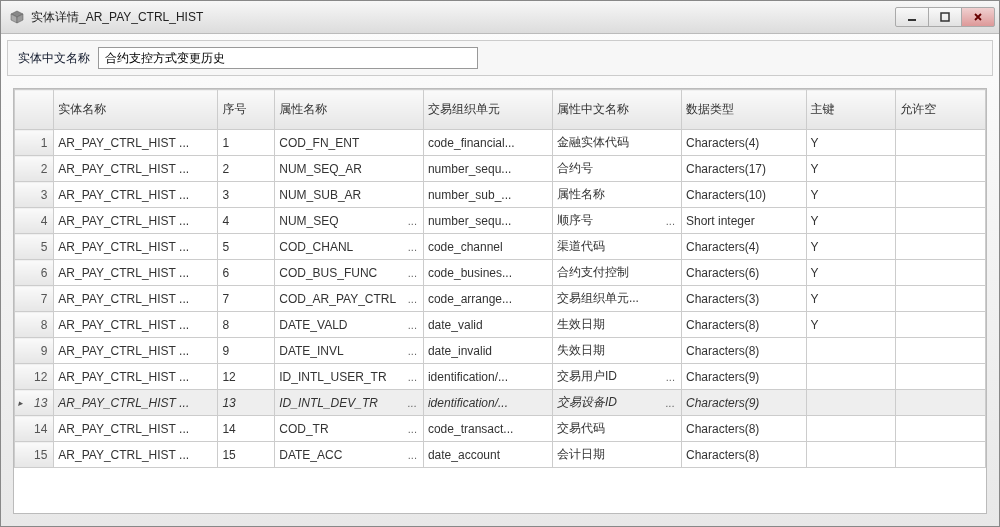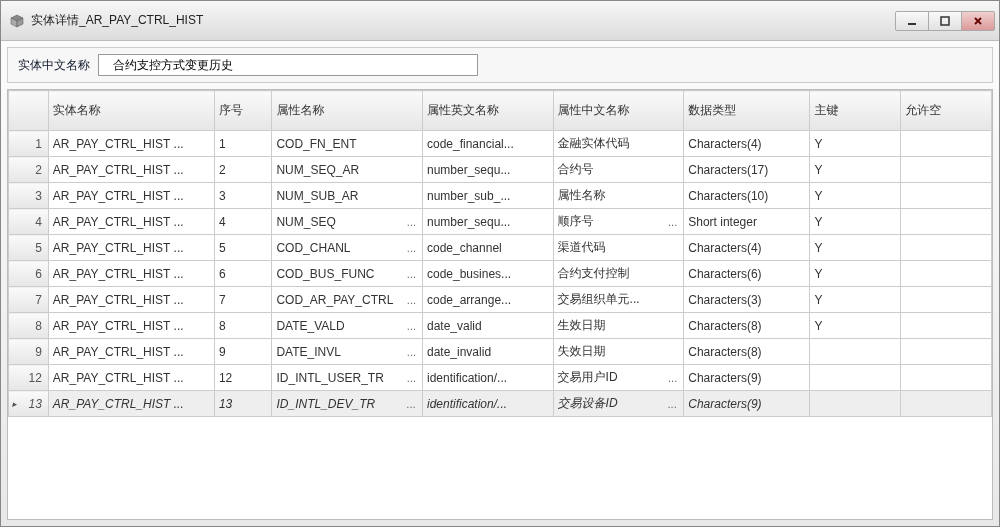--- a/index.html
+++ b/index.html
@@ -14,21 +14,21 @@
     }
     .window {
       width: 1000px;
       height: 527px;
       border: 1px solid #888;
       background: linear-gradient(to bottom, #fdfdfd, #e8e8e8);
       display: flex;
       flex-direction: column;
     }
     .titlebar {
-      height: 40px;
+      height: 33px;
       background: linear-gradient(to bottom, #f7f7f7, #dcdcdc);
       border-bottom: 1px solid #bbb;
       display: flex;
       align-items: center;
       padding: 0 4px 0 8px;
     }
     .titlebar .app-icon {
       width: 16px; height: 16px;
       margin-right: 6px;
       display: flex; align-items: center; justify-content: center;
@@ -75,27 +75,27 @@
       font-size: 12px;
       color: #0f172a;
       margin-right: 8px;
       white-space: nowrap;
     }
     .form-input {
       flex: 0 0 380px;
       height: 22px;
       border: 1px solid #999;
       background: #fff;
-      padding: 2px 14px;
+      padding: 2px 6px;
       font-size: 12px;
       font-family: inherit;
     }
     .grid-container {
       flex: 1;
-      margin: 6px;
+      margin: 12px;
       border: 1px solid #bbb;
       background: #fff;
       overflow: auto;
     }
     table.grid {
       border-collapse: collapse;
       width: 100%;
       table-layout: fixed;
     }
     table.grid th, table.grid td {
@@ -210,21 +210,21 @@
   </div>
 
   <div class="grid-container">
     <table class="grid">
       <thead>
         <tr>
           <th class="corner"></th>
           <th class="col-entity col-highlight">实体名称</th>
           <th class="col-seq">序号</th>
           <th class="col-attr col-highlight">属性名称</th>
-          <th class="col-eng">属性英文名称</th>
+          <th class="col-eng">交易组织单元</th>
           <th class="col-chn">属性中文名称</th>
           <th class="col-type">数据类型</th>
           <th class="col-pk">主键</th>
           <th class="col-null">允许空</th>
         </tr>
       </thead>
       <tbody id="grid-body">
       <tr>
             <td class="rownum">1</td>
             <td class="col-entity col-highlight">AR_PAY_CTRL_HIST ...</td>
@@ -394,16 +394,48 @@
             <td class="col-chn">
               <div class="cell-ell">
                 <span class="txt">交易设备ID</span>
                 <span class="dots">...</span>
               </div>
             </td>
             <td class="col-type">Characters(9)</td>
             <td class="col-pk"></td>
             <td class="col-null"></td>
           </tr>
+          <tr>
+            <td class="rownum">14</td>
+            <td class="col-entity col-highlight">AR_PAY_CTRL_HIST ...</td>
+            <td class="col-seq">14</td>
+            <td class="col-attr col-highlight">
+              <div class="cell-ell">
+                <span class="txt">COD_TR</span>
+                <span class="dots">...</span>
+              </div>
+            </td>
+            <td class="col-eng">code_transact...</td>
+            <td class="col-chn">交易代码</td>
+            <td class="col-type">Characters(8)</td>
+            <td class="col-pk"></td>
+            <td class="col-null"></td>
+          </tr>
+          <tr>
+            <td class="rownum">15</td>
+            <td class="col-entity col-highlight">AR_PAY_CTRL_HIST ...</td>
+            <td class="col-seq">15</td>
+            <td class="col-attr col-highlight">
+              <div class="cell-ell">
+                <span class="txt">DATE_ACC</span>
+                <span class="dots">...</span>
+              </div>
+            </td>
+            <td class="col-eng">date_account</td>
+            <td class="col-chn">会计日期</td>
+            <td class="col-type">Characters(8)</td>
+            <td class="col-pk"></td>
+            <td class="col-null"></td>
+          </tr>
         </tbody>
     </table>
   </div>
 </div>
 
 </body></html>

